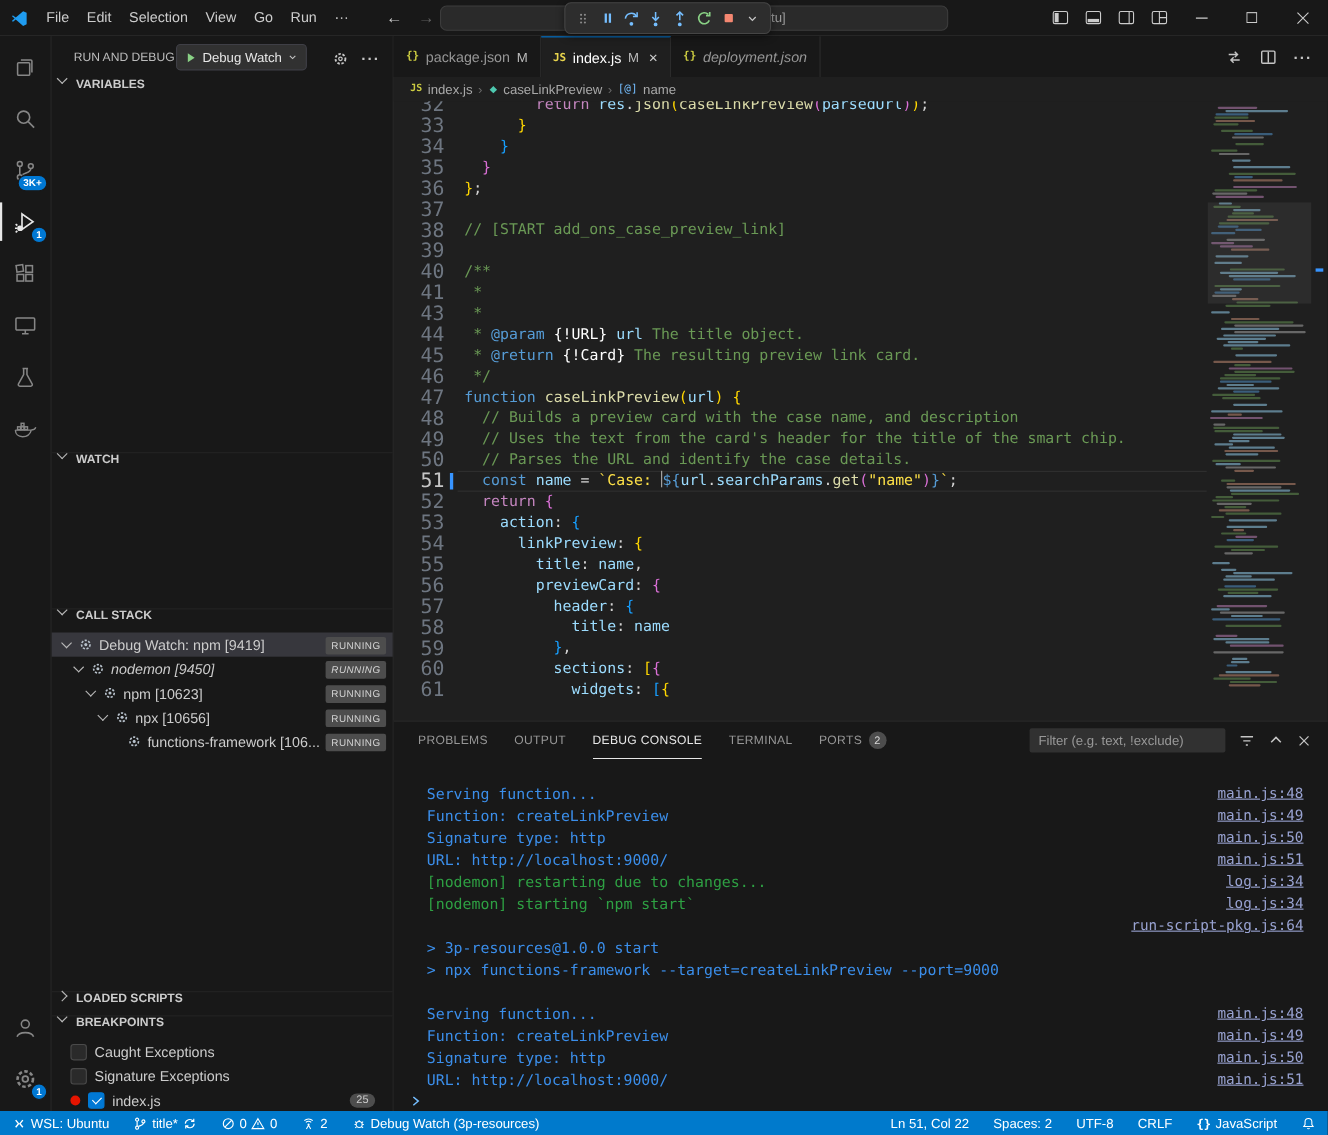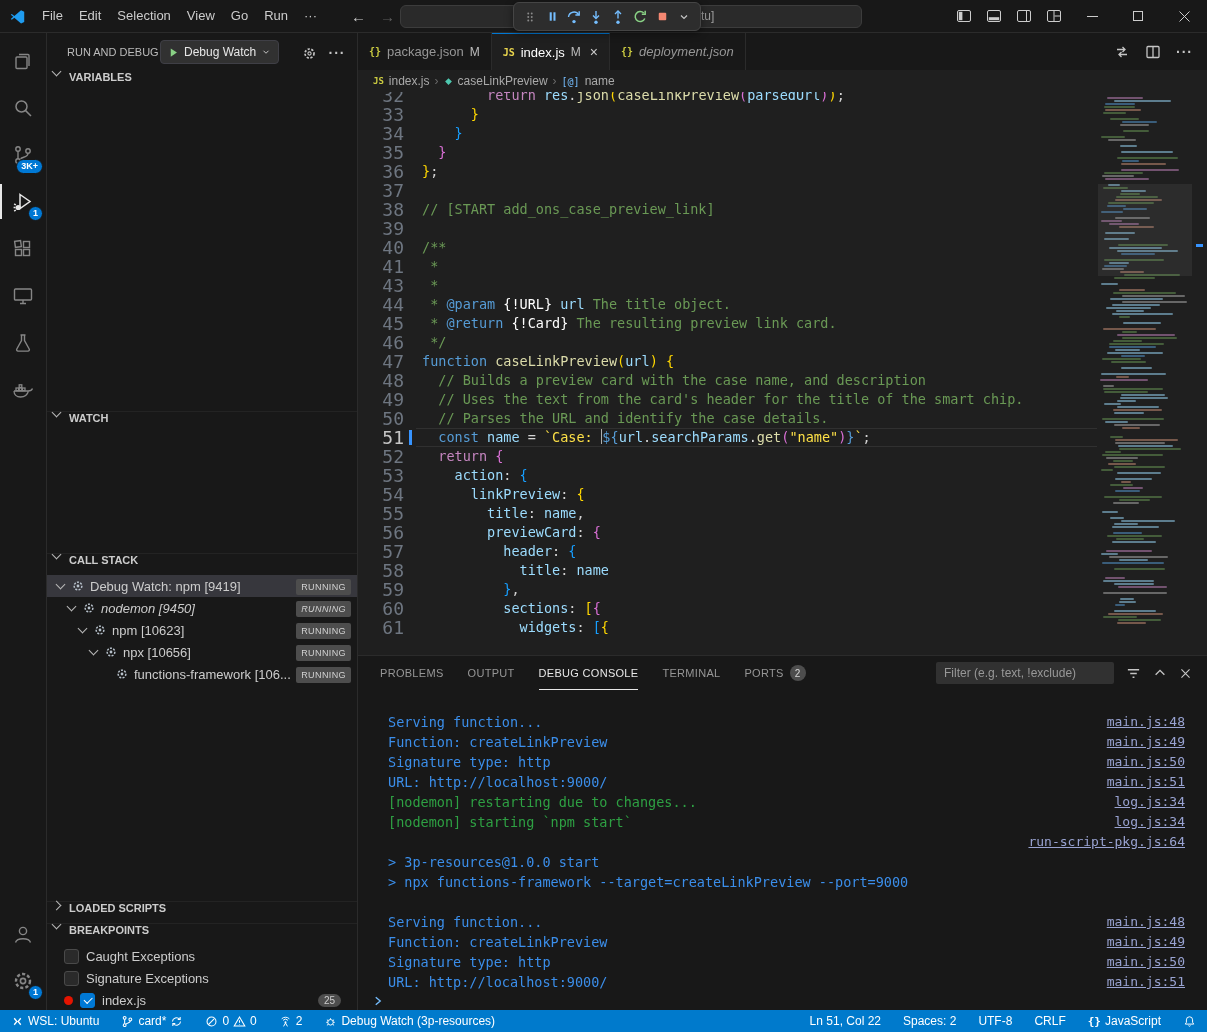--- a/index.html
+++ b/index.html
@@ -870,21 +870,21 @@
         </svg>
       <span>WSL: Ubuntu</span>
     </span>
     <span class="sb-item">
       <svg width="13" height="13" viewBox="0 0 16 16" fill="none" stroke="#fff" stroke-width="1.3">
           <circle cx="4.5" cy="3.5" r="1.7"></circle>
           <circle cx="4.5" cy="12.5" r="1.7"></circle>
           <circle cx="11.5" cy="5.5" r="1.7"></circle>
           <path d="M4.5 5.2 V10.8 M11.5 7.2 c0 2.8-3.5 2.6-5.5 3.8"></path>
         </svg>
-      <span>card*</span>
+      <span>title*</span>
       <svg width="13" height="13" viewBox="0 0 16 16" fill="none" stroke="#fff" stroke-width="1.3">
           <path d="M3 8 a5 5 0 0 1 8.8-2.8 M12.5 2.5 v3 h-3 M13 8 a5 5 0 0 1-8.8 2.8 M3.5 13.5 v-3 h3"></path>
         </svg>
     </span>
     <span class="sb-item">
       <svg width="13" height="13" viewBox="0 0 16 16" fill="none" stroke="#fff" stroke-width="1.3">
           <circle cx="8" cy="8" r="5.5"></circle>
           <path d="M4.2 11.8 L11.8 4.2"></path>
         </svg>
       <span>0</span>

